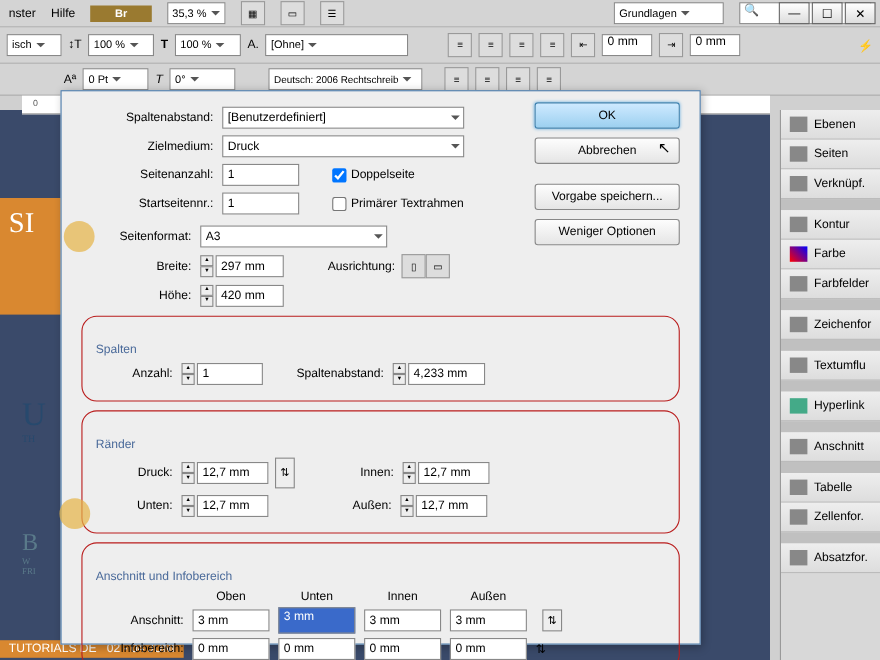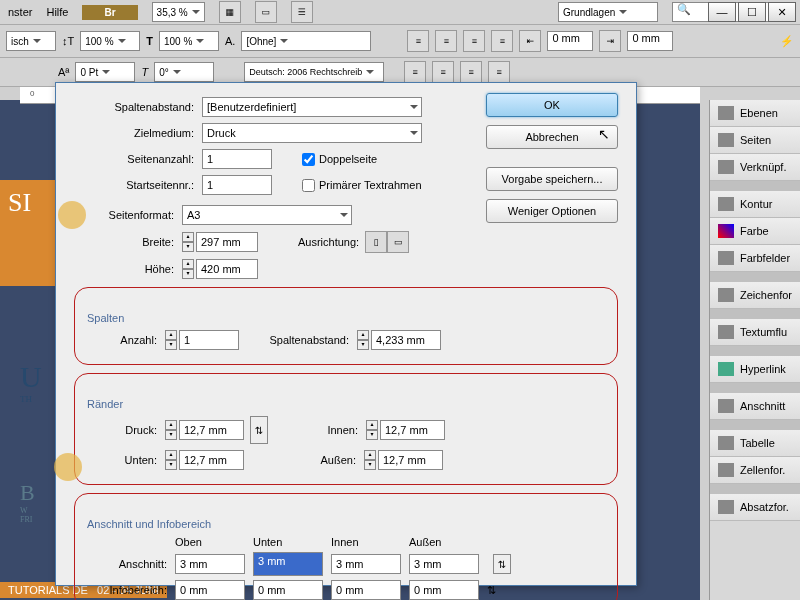--- a/index.html
+++ b/index.html
@@ -37,21 +37,21 @@
 .spin-btns{display:flex;flex-direction:column;margin-right:2px}
 .spin-btns div{width:10px;height:8px;border:1px solid #888;background:#eee;font-size:6px;text-align:center;line-height:6px}
 .link-ic{width:16px;height:26px;border:1px solid #888;background:#eee;display:flex;align-items:center;justify-content:center;font-size:10px;margin-left:6px}
 .panels{position:absolute;right:0;top:100px;width:90px;background:#d8d8d8;border-left:1px solid #999;height:500px}
 .panel-item{display:flex;align-items:center;gap:6px;padding:6px 8px;border-bottom:1px solid #bbb;background:linear-gradient(#eee,#ddd);cursor:pointer}
 .panel-ic{width:16px;height:14px;background:#888;flex-shrink:0}
 .panel-sep{height:10px;background:#c0c0c0}
 .cursor{position:absolute;left:598px;top:126px;pointer-events:none;font-size:14px}
 .sel{background:#3a6aca;color:#fff}
 .tbl{display:grid;grid-template-columns:80px 70px 70px 70px 70px 20px;gap:4px 8px;align-items:center;margin-top:4px}
-.tbl .hd{}
+.tbl .hd{text-align:center}
 </style>
 </head>
 <body>
 
 <div class="menubar">
   <span>nster</span>
   <span>Hilfe</span>
   <span class="br-badge">Br</span>
   <span class="select">
       <span>35,3 %</span>

